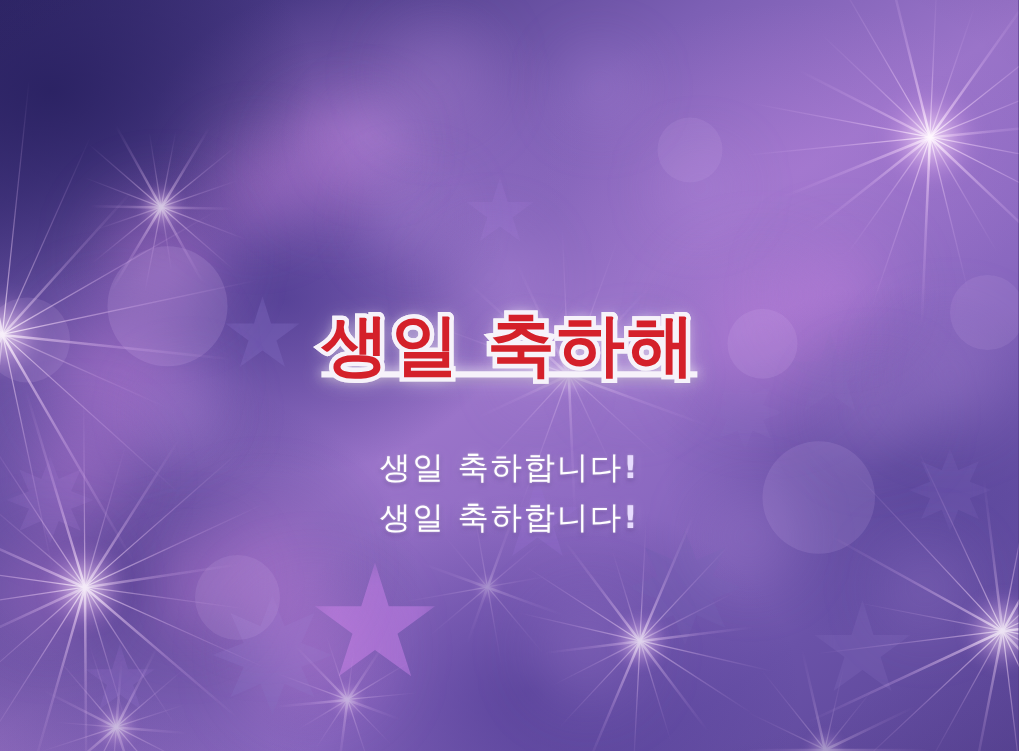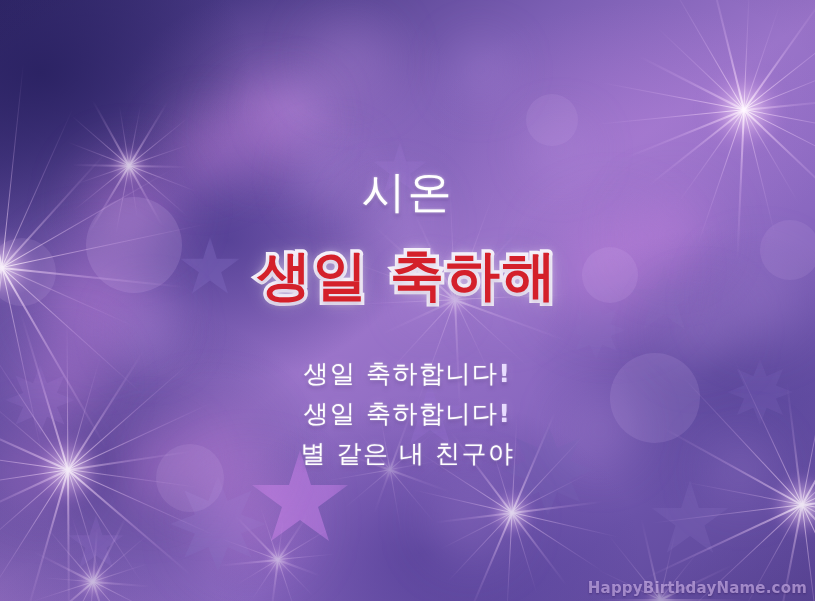--- a/index.html
+++ b/index.html
@@ -138,20 +138,21 @@
     line-height: 64px;
     font-weight: 700;
     color: #d4202a;
     letter-spacing: 2px;
     -webkit-text-stroke: 7px #f6f2fa;
     paint-order: stroke fill;
     text-shadow:
       0 0 9px rgba(255,255,255,0.80),
       0 0 18px rgba(246,236,255,0.55),
       0 3px 6px rgba(70,36,120,0.45);
+    text-decoration: underline;
   }
 
   #message {
     position: absolute;
     left: 0; right: 0;
     top: 354px;
     font-family: "DejaVu Sans", "Liberation Sans", sans-serif;
     font-size: 25px;
     line-height: 40px;
     font-weight: 400;
@@ -471,27 +472,24 @@
         <div class="ray" style="width: 47.8783px; height: 2px; margin-top: -1px; transform: rotate(470deg); opacity: 0.71;"></div>
         <div class="ray" style="width: 61.7855px; height: 1.2px; margin-top: -0.6px; transform: rotate(500deg); opacity: 0.89;"></div>
         <div class="ray" style="width: 69.8111px; height: 1.2px; margin-top: -0.6px; transform: rotate(530deg); opacity: 1;"></div>
       </div>
     </div>
 
   <div class="bg-layer" id="bg-vignette"></div>
 
   <div id="text-block">
 
-    <div id="name-line">시온</div>
 
     <div id="greeting-line">생일 축하해</div>
 
     <div id="message">
         <span class="msg-line">생일 축하합니다<span class="bang">!</span></span>
         <span class="msg-line">생일 축하합니다<span class="bang">!</span></span>
-        <span class="msg-line">별 같은 내 친구야</span>
       </div>
 
   </div>
 
-  <div id="watermark">HappyBirthdayName.com</div>
 
 </div>
 
 </body></html>

